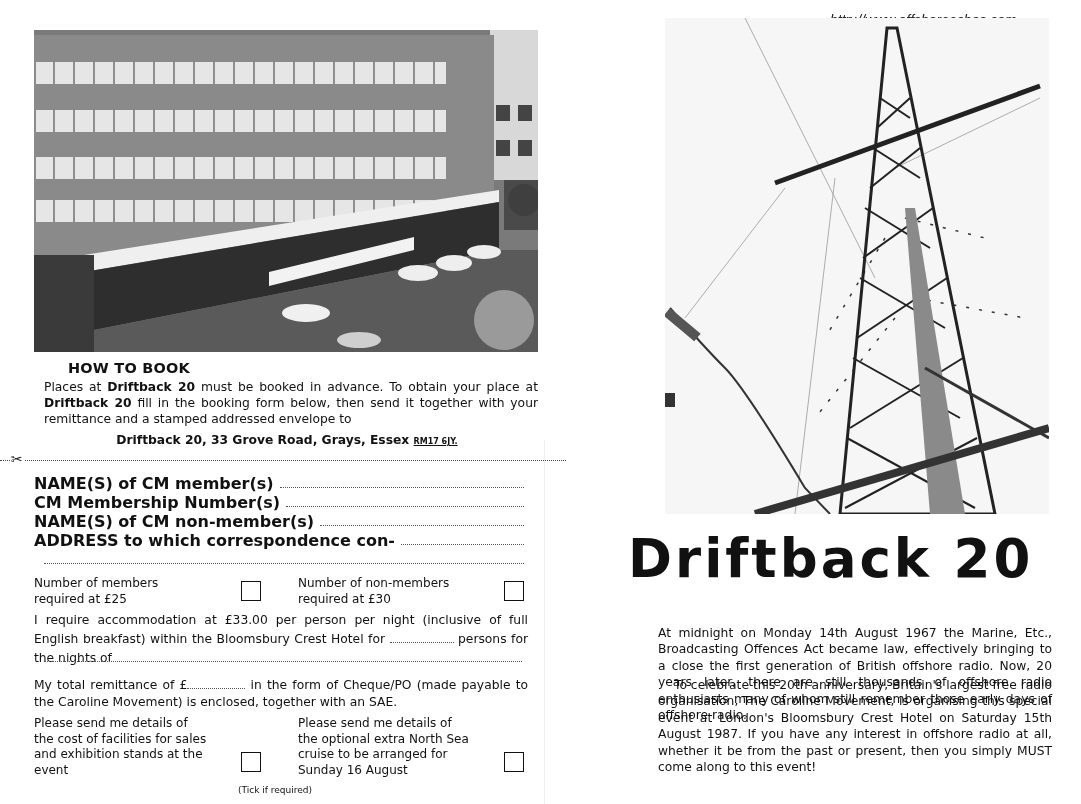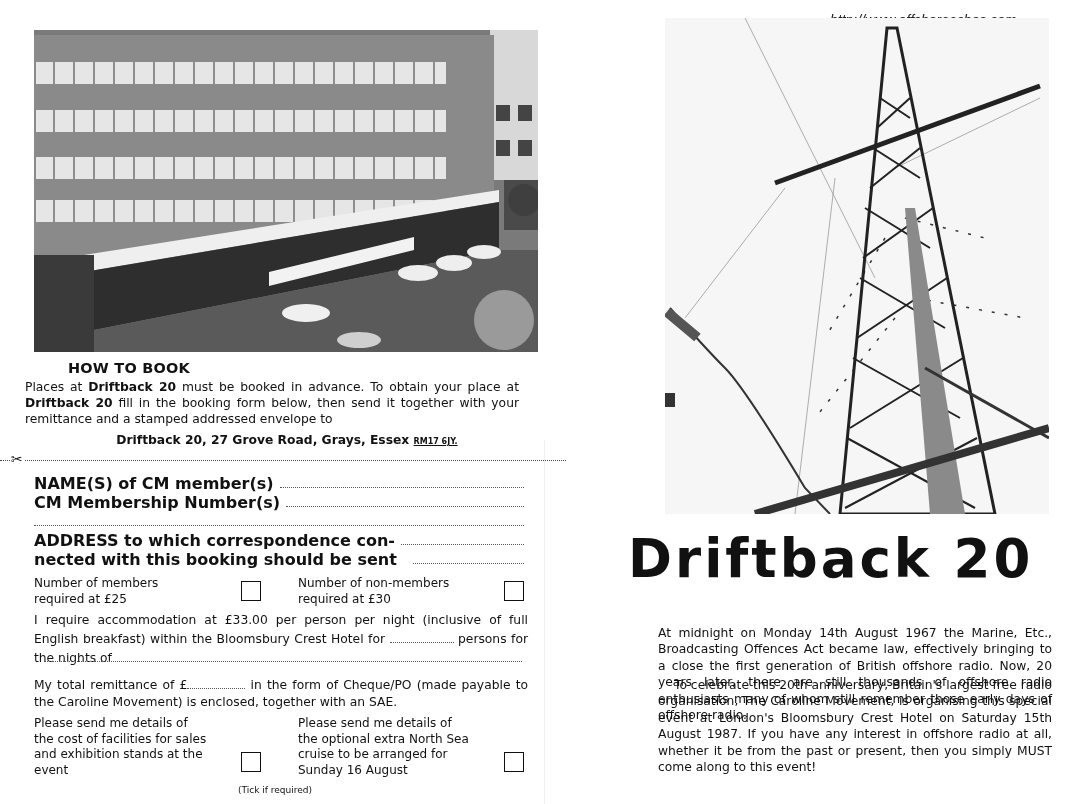--- a/index.html
+++ b/index.html
@@ -5,21 +5,21 @@
   html, body { margin:0; padding:0; }
   body { width:1081px; height:804px; background:#ffffff; position:relative; overflow:hidden;
          font-family:"DejaVu Sans", sans-serif; color:#111; }
   .abs { position:absolute; }
 
   
   .hotel-photo { left:34px; top:30px; width:504px; height:322px; background:#6e6e6e; overflow:hidden; }
   .hotel-photo svg { display:block; }
 
   .how-title { left:40px; top:360px; font-size:14.5px; font-weight:bold; letter-spacing:0.2px;margin-left:28px; }
-  .how-body { left:25px; top:379px; width:494px; font-size:12.3px; line-height:16px; text-align:justify; }
+  .how-body { left:44px; top:379px; width:494px; font-size:12.3px; line-height:16px; text-align:justify; }
   .how-body b { font-weight:bold; }
   .address { left:40px; top:433px; width:494px; text-align:center; font-size:12.3px; font-weight:bold; }
   .address small { font-size:8px;text-decoration:underline; }
 
   .cut-line { left:0; top:460px; width:566px; border-top:1px dotted #444; }
   .scissors { left:10px; top:451px; font-size:14px; background:#fff; line-height:16px; padding:0 1px; }
 
   .field-row { left:34px; width:490px; font-size:16px; height:19px; line-height:19px; display:flex; white-space:nowrap; overflow:hidden;font-weight:bold; }
   .field-row .lbl { flex:none; padding-right:6px; }
   .field-row .dots { flex:1; border-bottom:1px dotted #555; height:13px; }
@@ -85,42 +85,42 @@
     <ellipse cx="450" cy="222" rx="17" ry="7" fill="#eeeeee"></ellipse>
     <ellipse cx="325" cy="310" rx="22" ry="8" fill="#cfcfcf"></ellipse>
 
     <circle cx="470" cy="290" r="30" fill="#9a9a9a"></circle>
     <circle cx="490" cy="170" r="16" fill="#3f3f3f"></circle>
   </svg>
 </div>
 
 <div class="abs how-title">HOW TO BOOK</div>
 <div class="abs how-body"><span>Places at </span><b>Driftback 20</b><span> must be booked in advance. To obtain your place at </span><b>Driftback 20</b><span> fill in the booking form below, then send it together with your remittance and a stamped addressed envelope to</span></div>
-<div class="abs address"><span>Driftback 20, 27 Grove Road, Grays, Essex</span> <small>RM17 6JY.</small></div>
+<div class="abs address"><span>Driftback 20, 33 Grove Road, Grays, Essex</span> <small>RM17 6JY.</small></div>
 
 <div class="abs cut-line"></div>
 <div class="abs scissors">✂</div>
 
 <div class="abs field-row" style="top:474px">
   <span class="lbl">NAME(S) of CM member(s)</span>
   <span class="dots"></span>
 </div>
 <div class="abs field-row" style="top:493px">
   <span class="lbl">CM Membership Number(s)</span>
   <span class="dots"></span>
 </div>
 <div class="abs field-row" style="top:512px">
+  <span class="lbl">NAME(S) of CM non-member(s)</span>
   <span class="dots"></span>
 </div>
 <div class="abs field-row" style="top:531px">
   <span class="lbl">ADDRESS to which correspondence con-</span>
   <span class="dots"></span>
 </div>
 <div class="abs field-row" style="top:550px">
-  <span class="lbl">nected with this booking should be sent</span>
   <span class="dots" style="margin-left:10px"></span>
 </div>
 
 <div class="abs opt-label" style="left:34px; top:576px">
   <div>Number of members</div>
   <div>required at £25</div>
 </div>
 <div class="abs checkbox" style="left:241px; top:581px"></div>
 
 <div class="abs opt-label" style="left:298px; top:576px">

